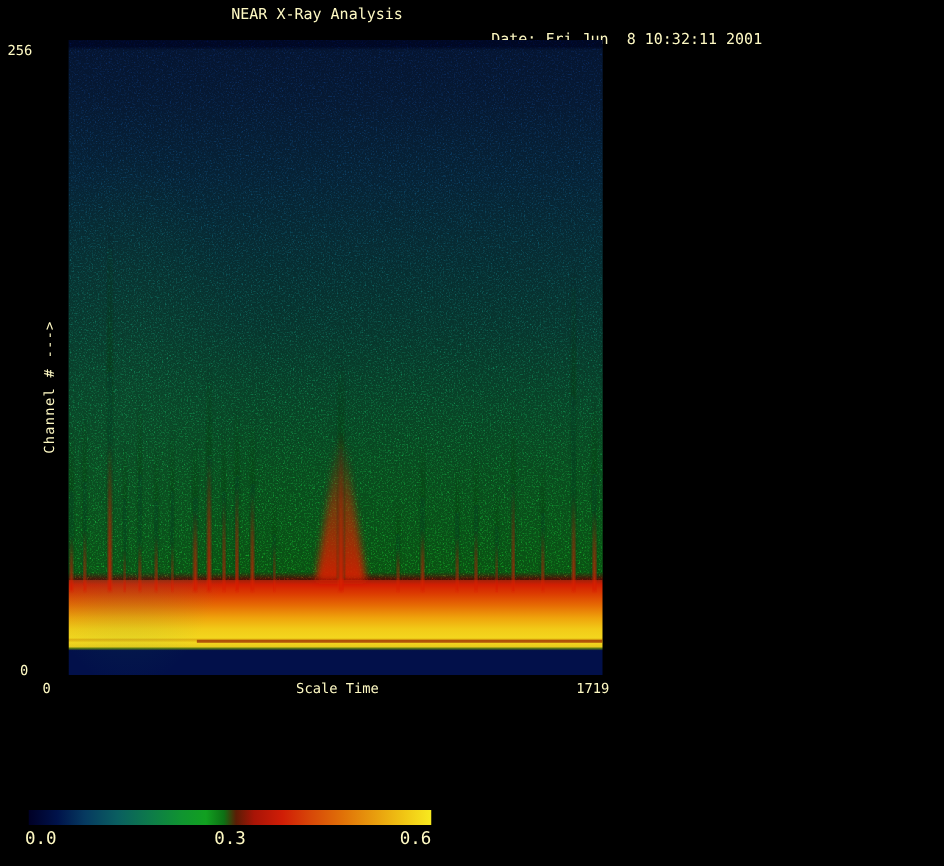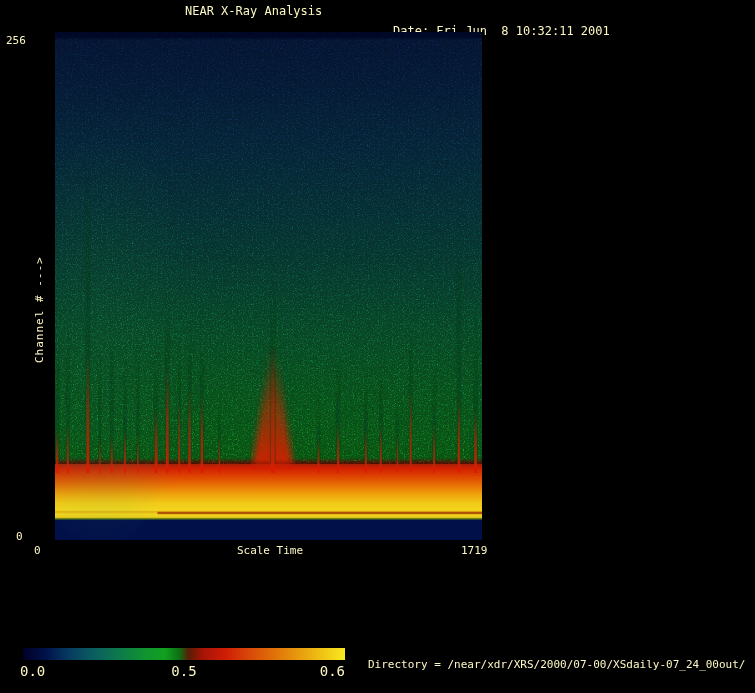--- a/index.html
+++ b/index.html
@@ -113,18 +113,17 @@
     </div>
 
   <span class="txt" style="left:16px;top:531px;">0</span>
 
   <span class="txt" style="left:34px;top:545px;">0</span>
   <span class="txt" style="left:270px;top:545px;transform:translateX(-50%);">Scale Time</span>
   <span class="txt" style="left:461px;top:545px;">1719</span>
 
   <div id="cbar" style="background: linear-gradient(to right, rgb(0, 0, 38) 0%, rgb(0, 18, 74) 7%, rgb(6, 58, 96) 14%, rgb(10, 94, 96) 22%, rgb(13, 122, 74) 30%, rgb(16, 148, 48) 38%, rgb(17, 160, 32) 44%, rgb(13, 112, 20) 48.5%, rgb(90, 29, 5) 51.5%, rgb(168, 20, 6) 56%, rgb(208, 29, 6) 63%, rgb(215, 71, 8) 70%, rgb(224, 113, 8) 78%, rgb(232, 157, 14) 86%, rgb(240, 196, 20) 93%, rgb(248, 234, 32) 100%);"></div>
   <span class="cb-tick" style="left:20px;">0.0</span>
-  <span class="cb-tick" style="left:184px;transform:translateX(-50%);">0.5</span>
+  <span class="cb-tick" style="left:184px;transform:translateX(-50%);">0.3</span>
   <span class="cb-tick" style="left:345px;transform:translateX(-100%);">0.6</span>
 
-  <span class="txt" style="left:368px;top:659px;">Directory = /near/xdr/XRS/2000/07-00/XSdaily-07_24_00out/</span>
 
 </div>
 
 </body></html>

